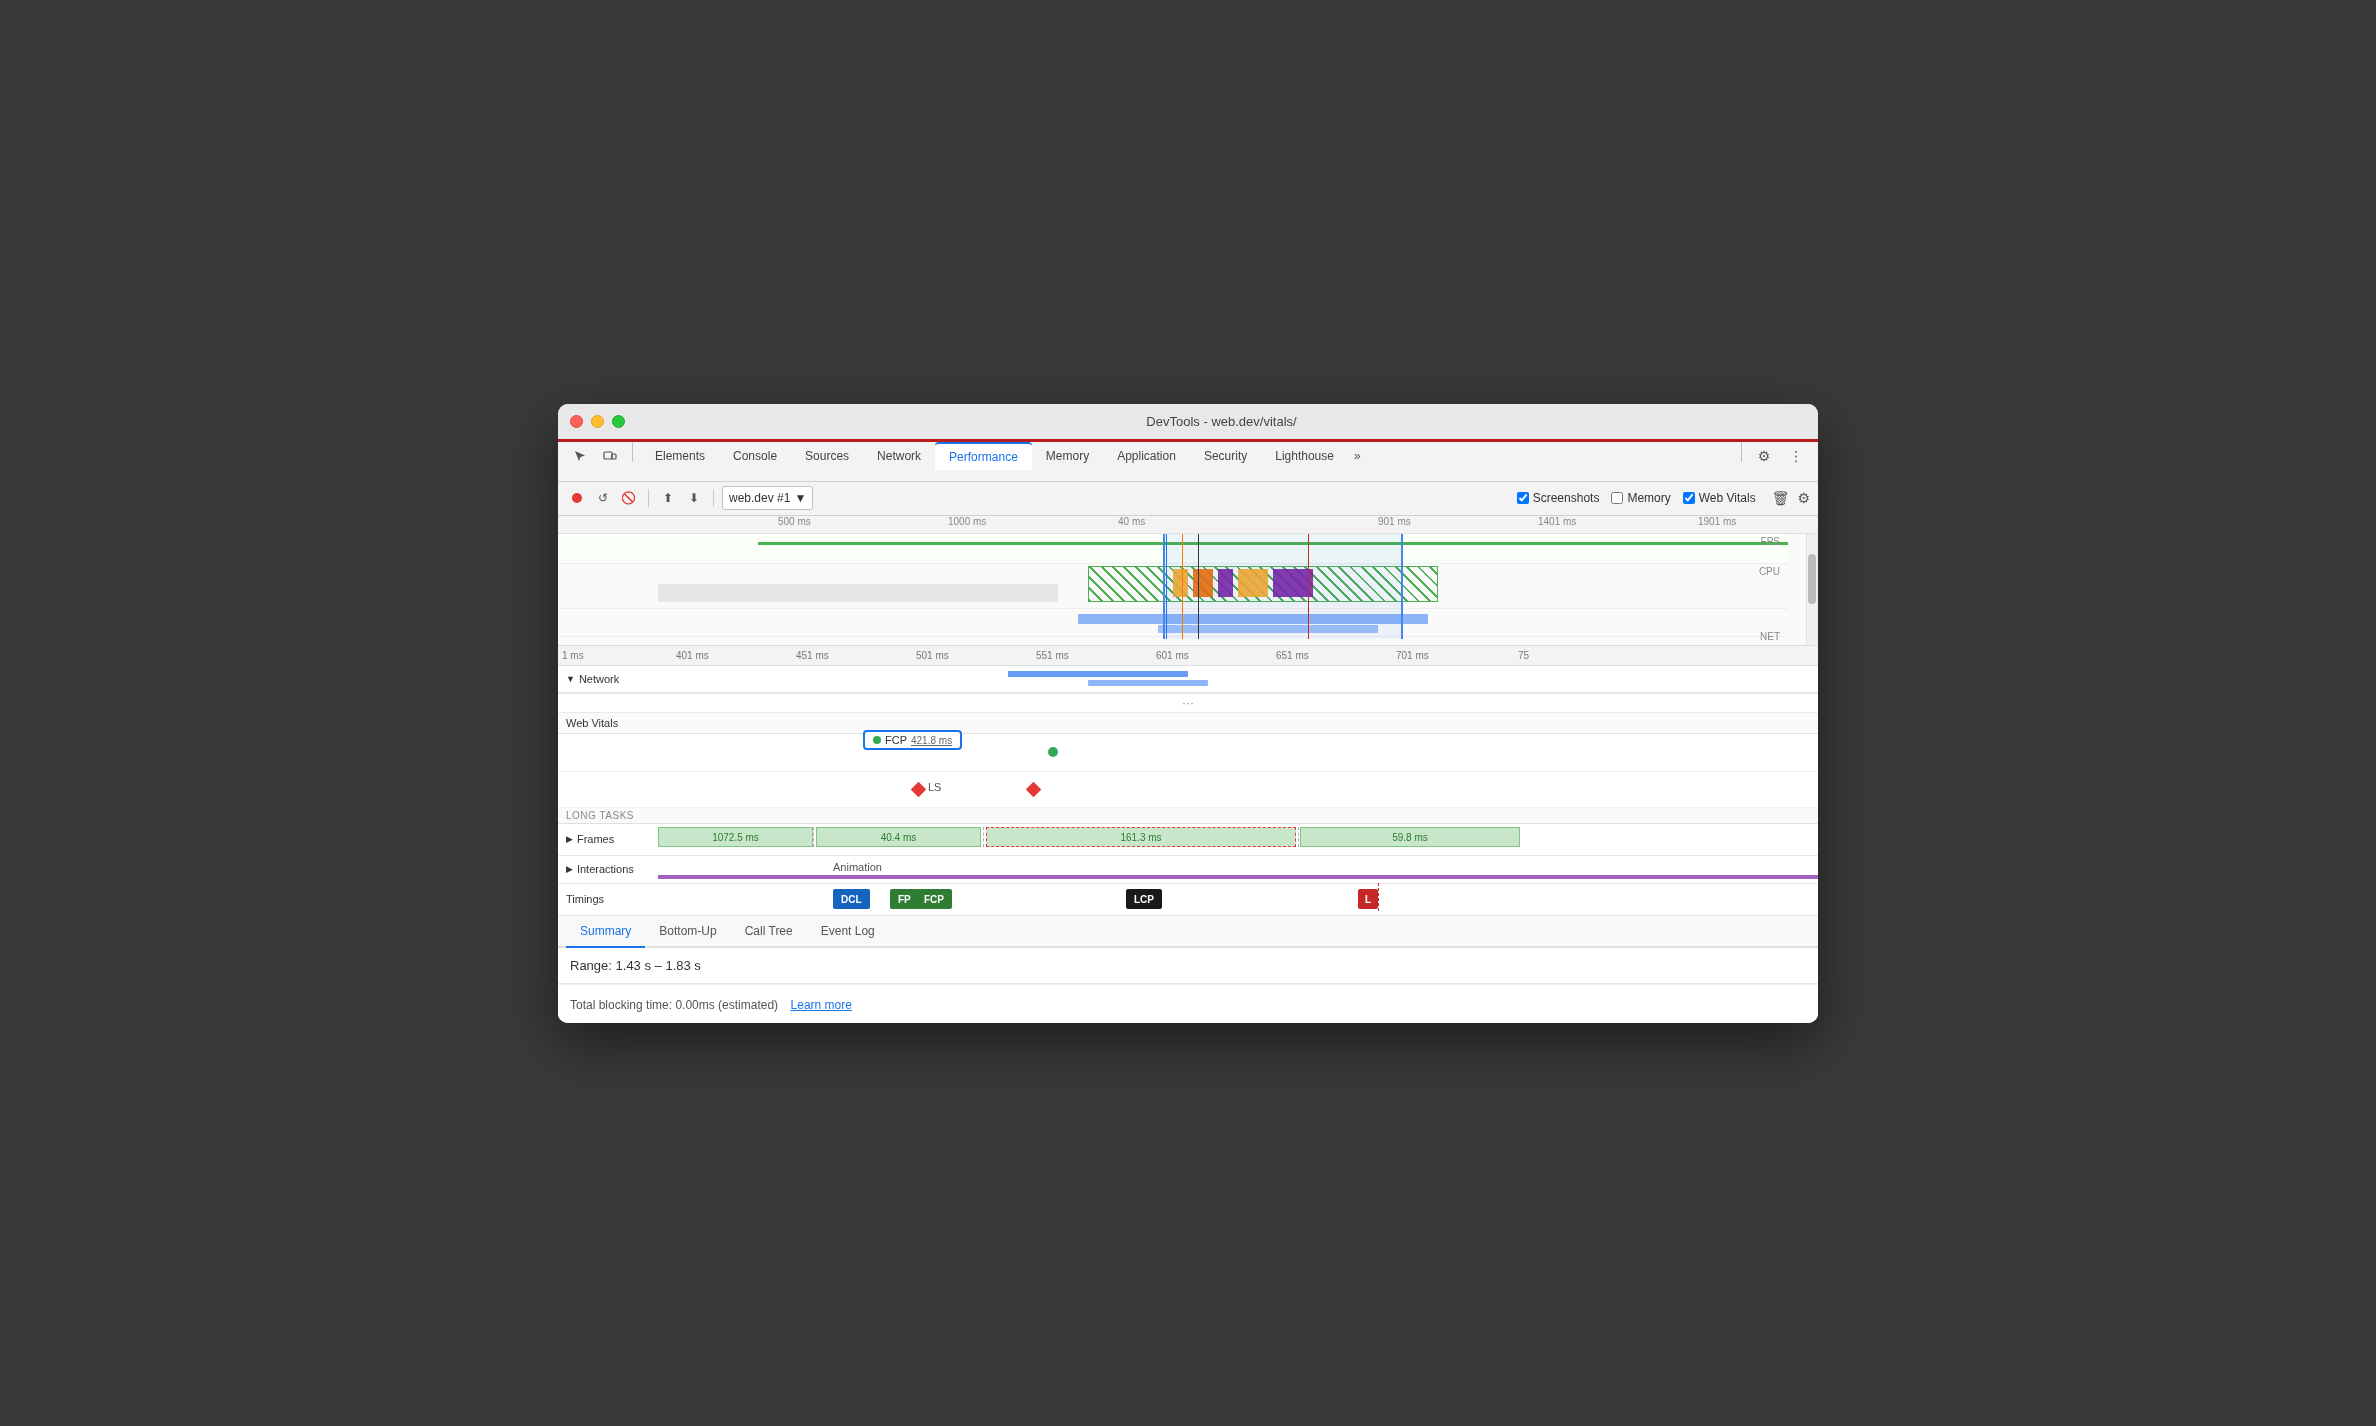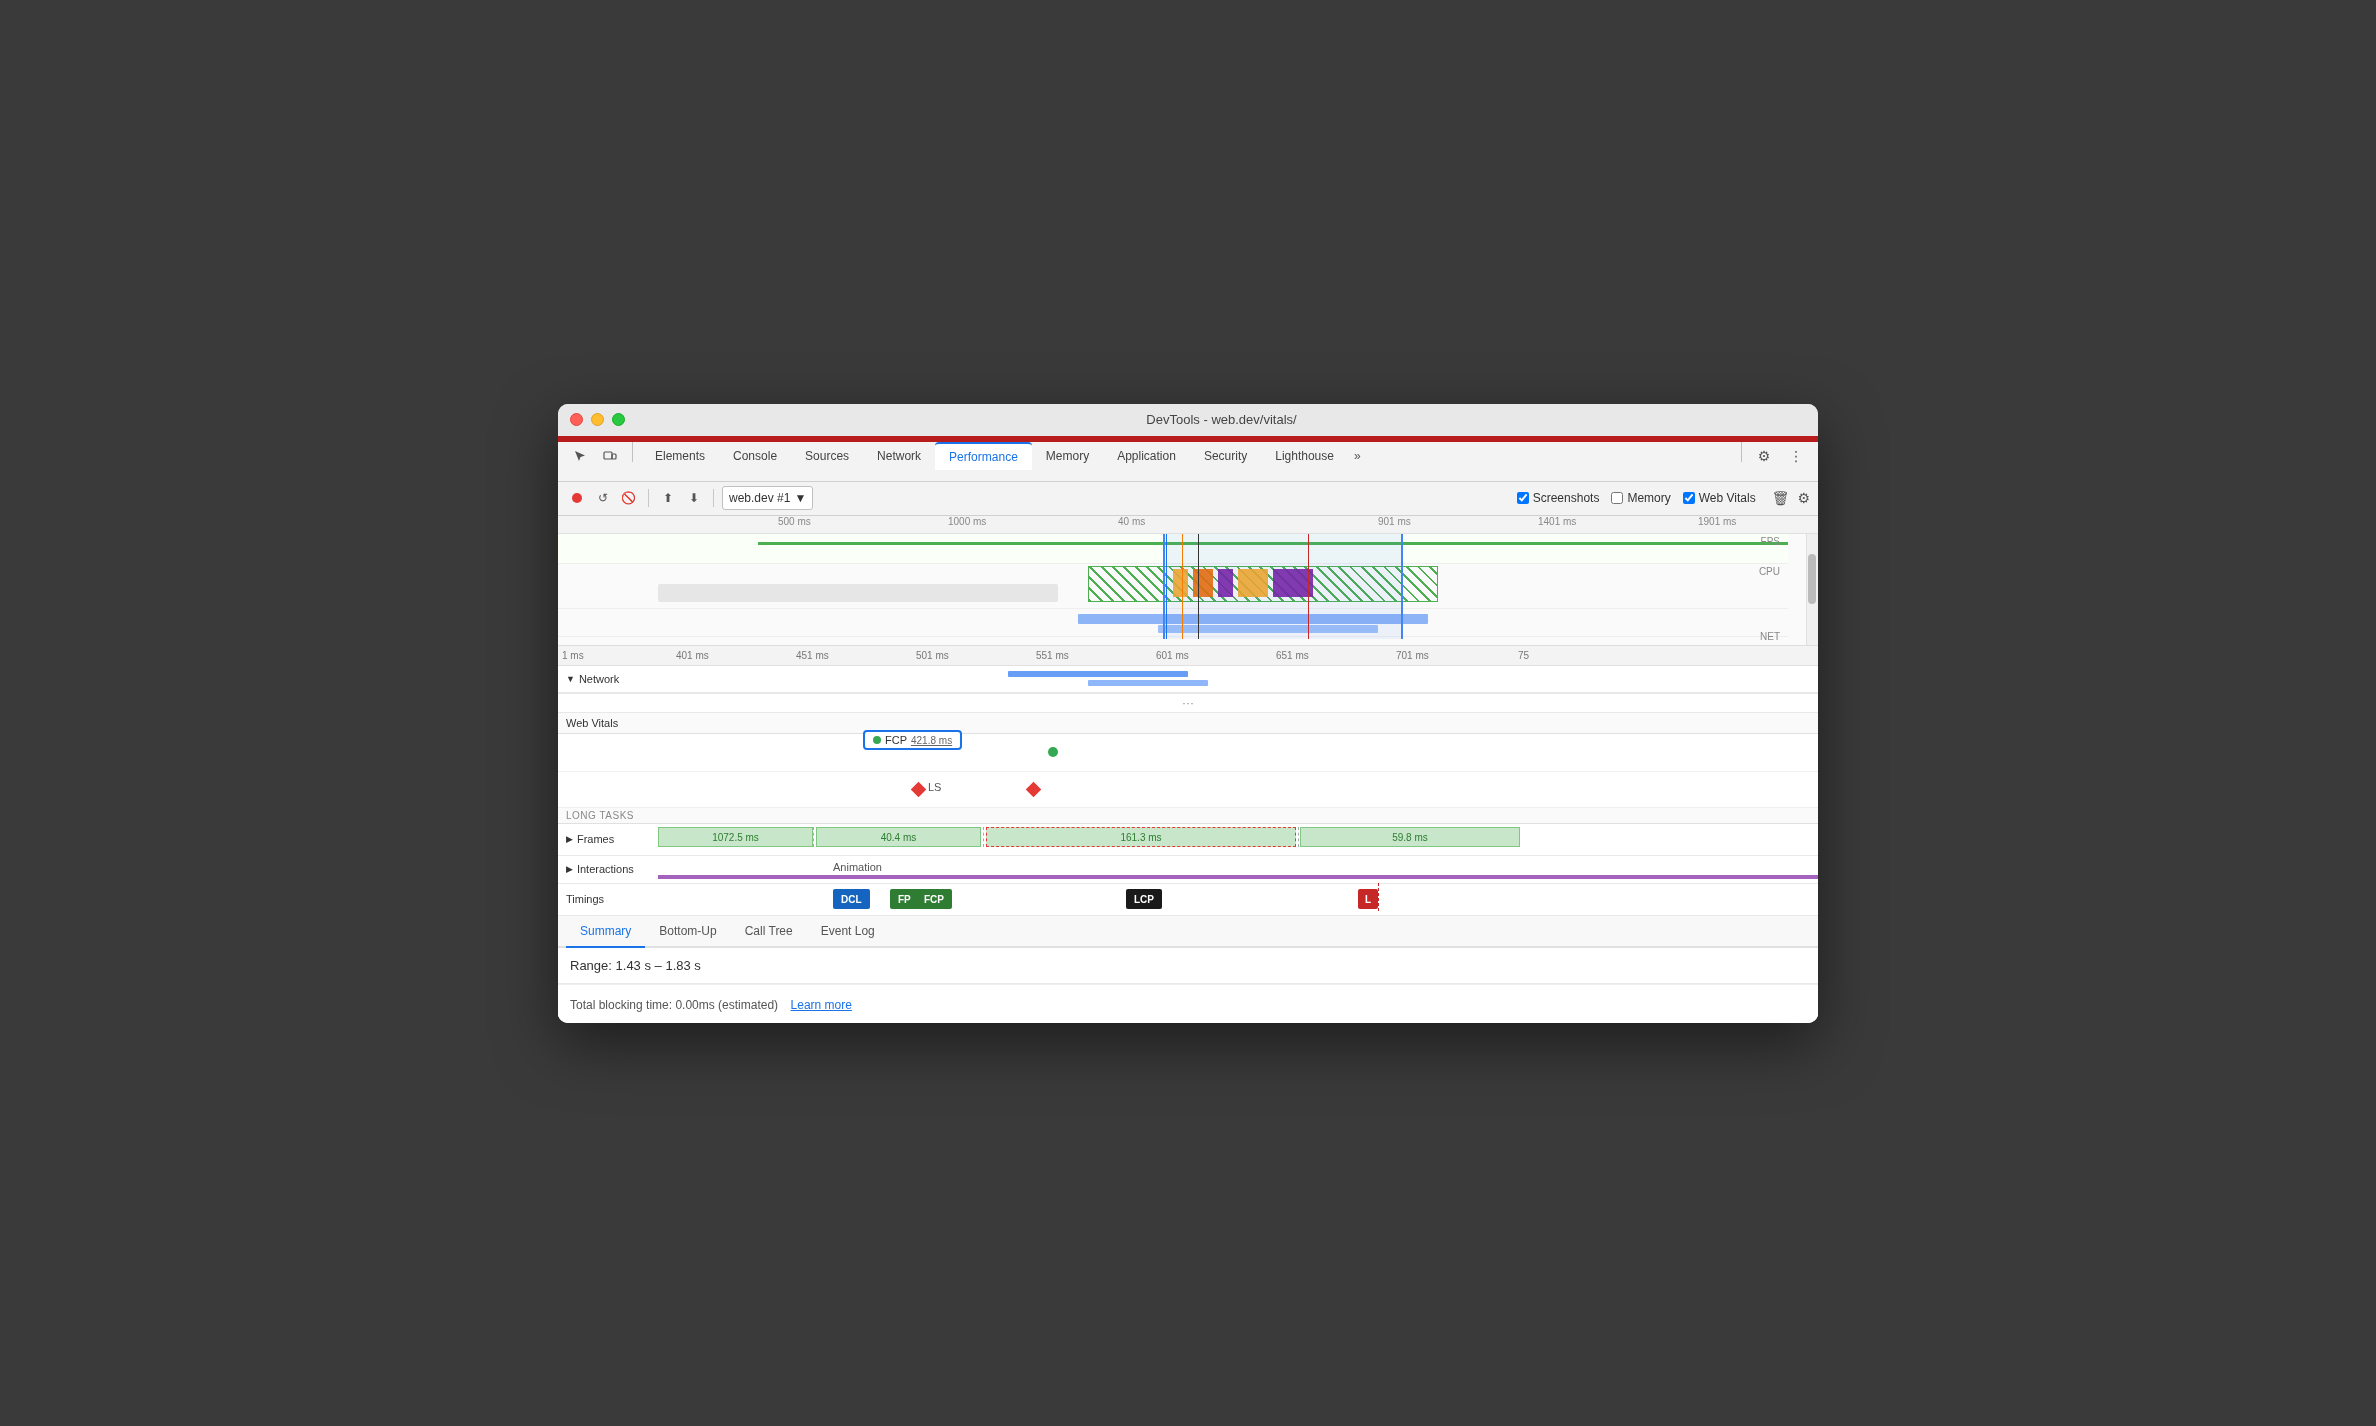--- a/index.html
+++ b/index.html
@@ -17,21 +17,21 @@
       border-radius: 10px;
       box-shadow: 0 20px 60px rgba(0,0,0,0.5);
       overflow: hidden;
     }
     .title-bar {
       background: #e8e8e8;
       height: 38px;
       display: flex;
       align-items: center;
       padding: 0 12px;
-      border-bottom: 6px solid #b91c1c;
+      border-bottom: 3px solid #b91c1c;
     }
     .traffic-lights {
       display: flex;
       gap: 8px;
       margin-right: 12px;
     }
     .traffic-light {
       width: 13px;
       height: 13px;
       border-radius: 50%;

